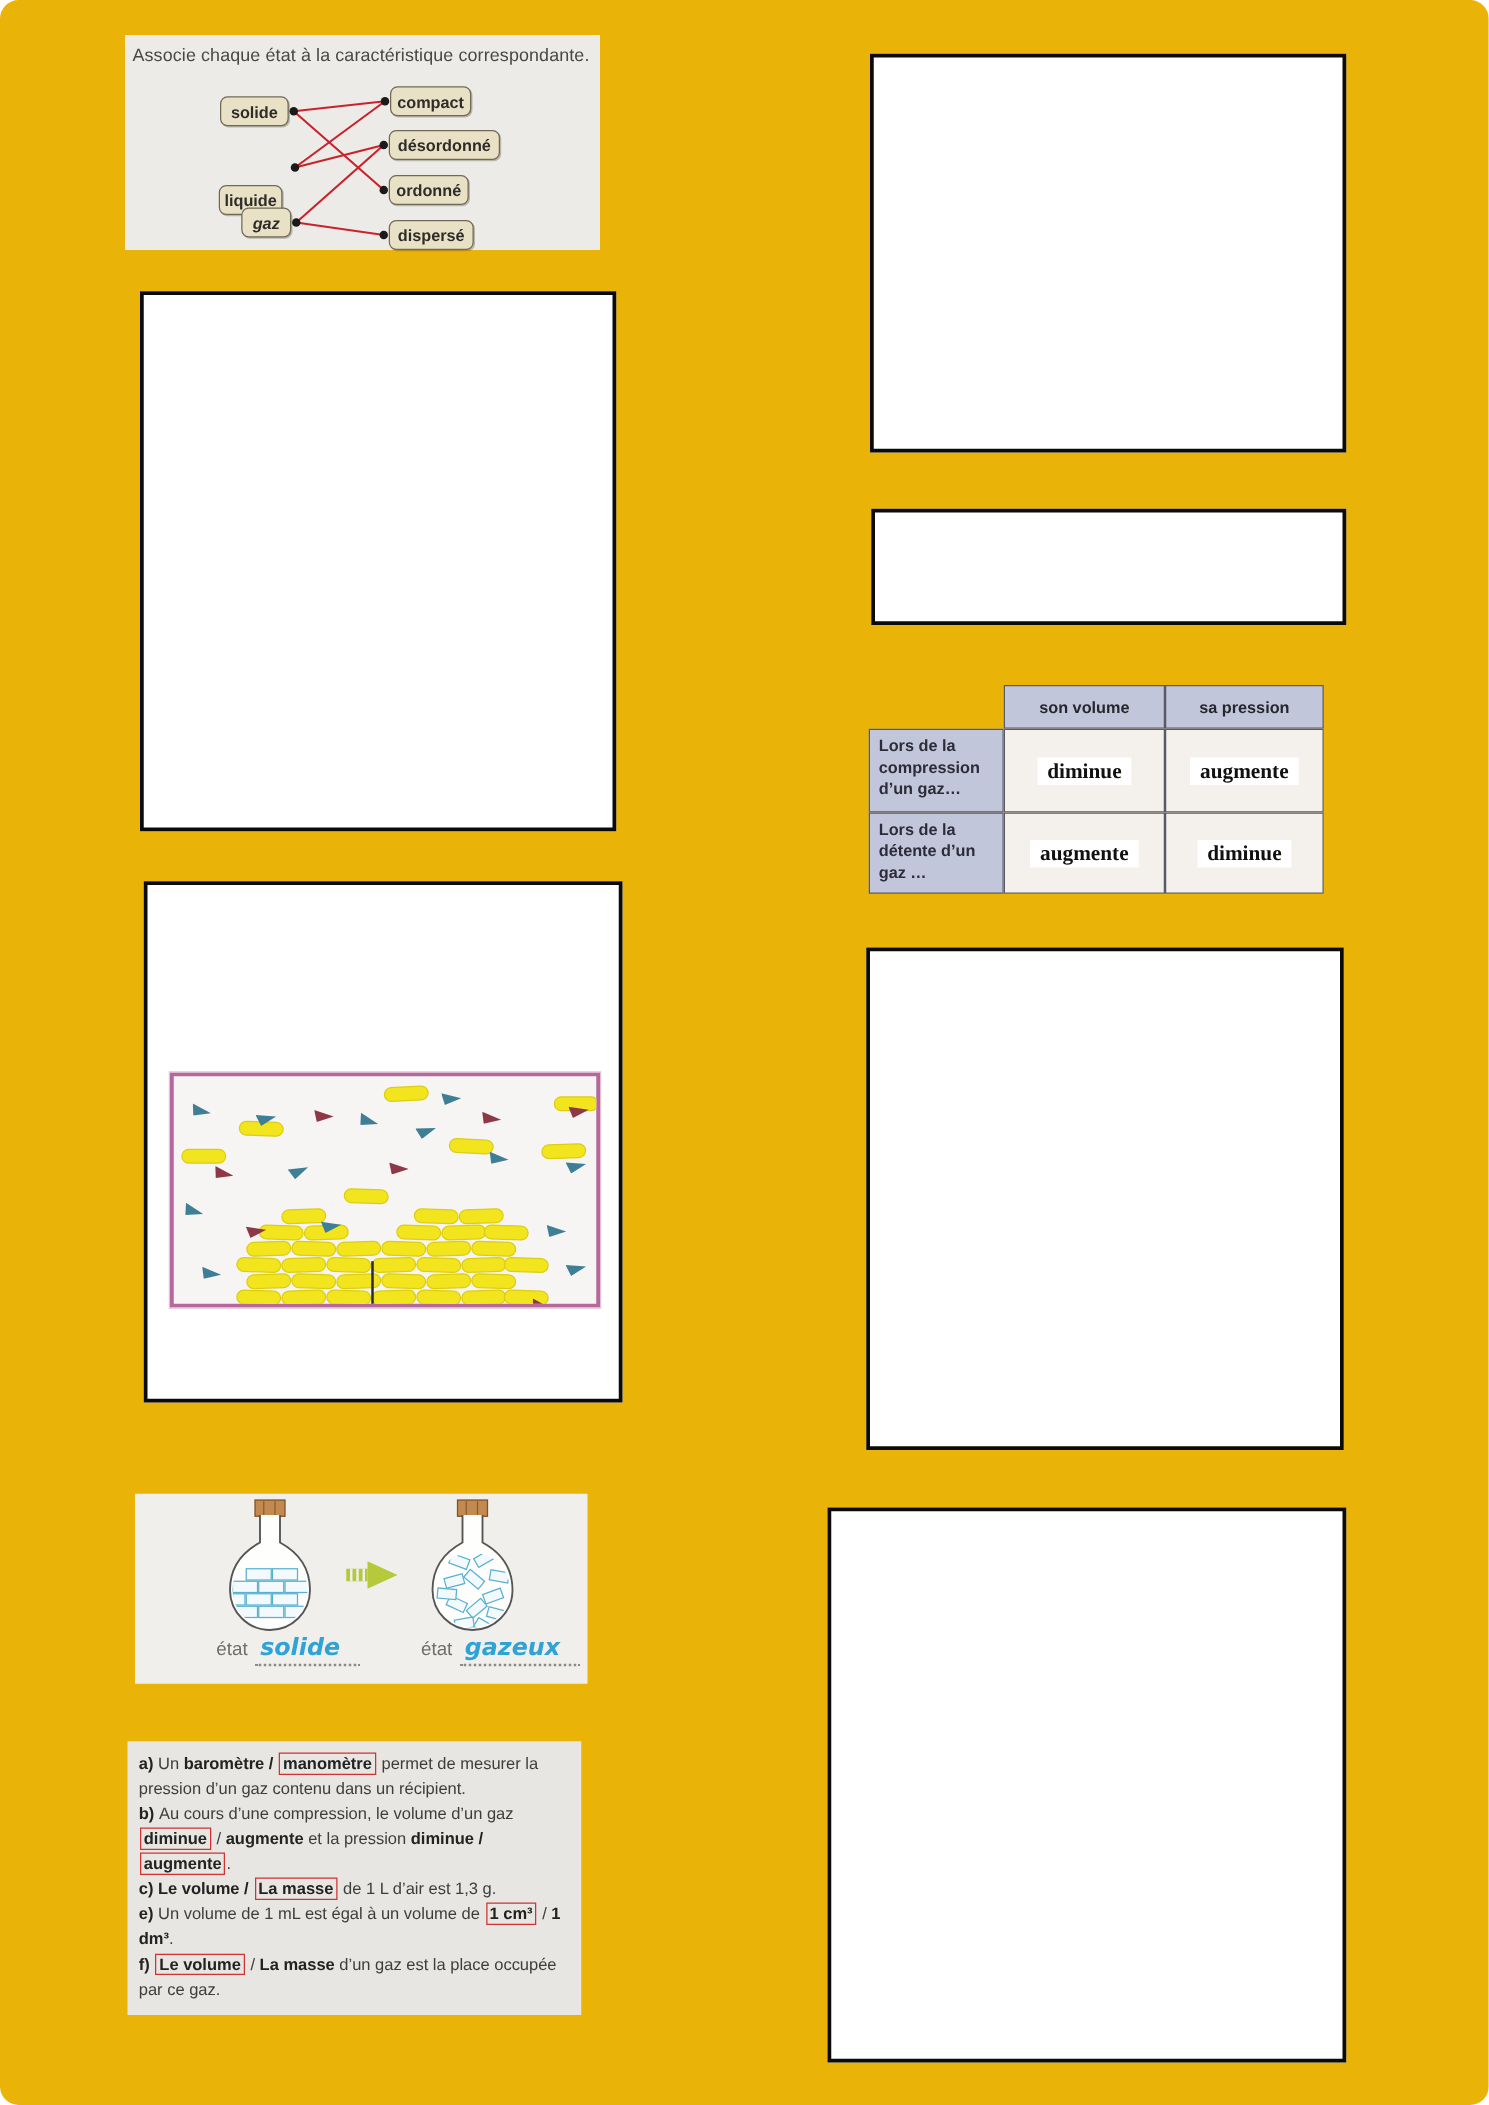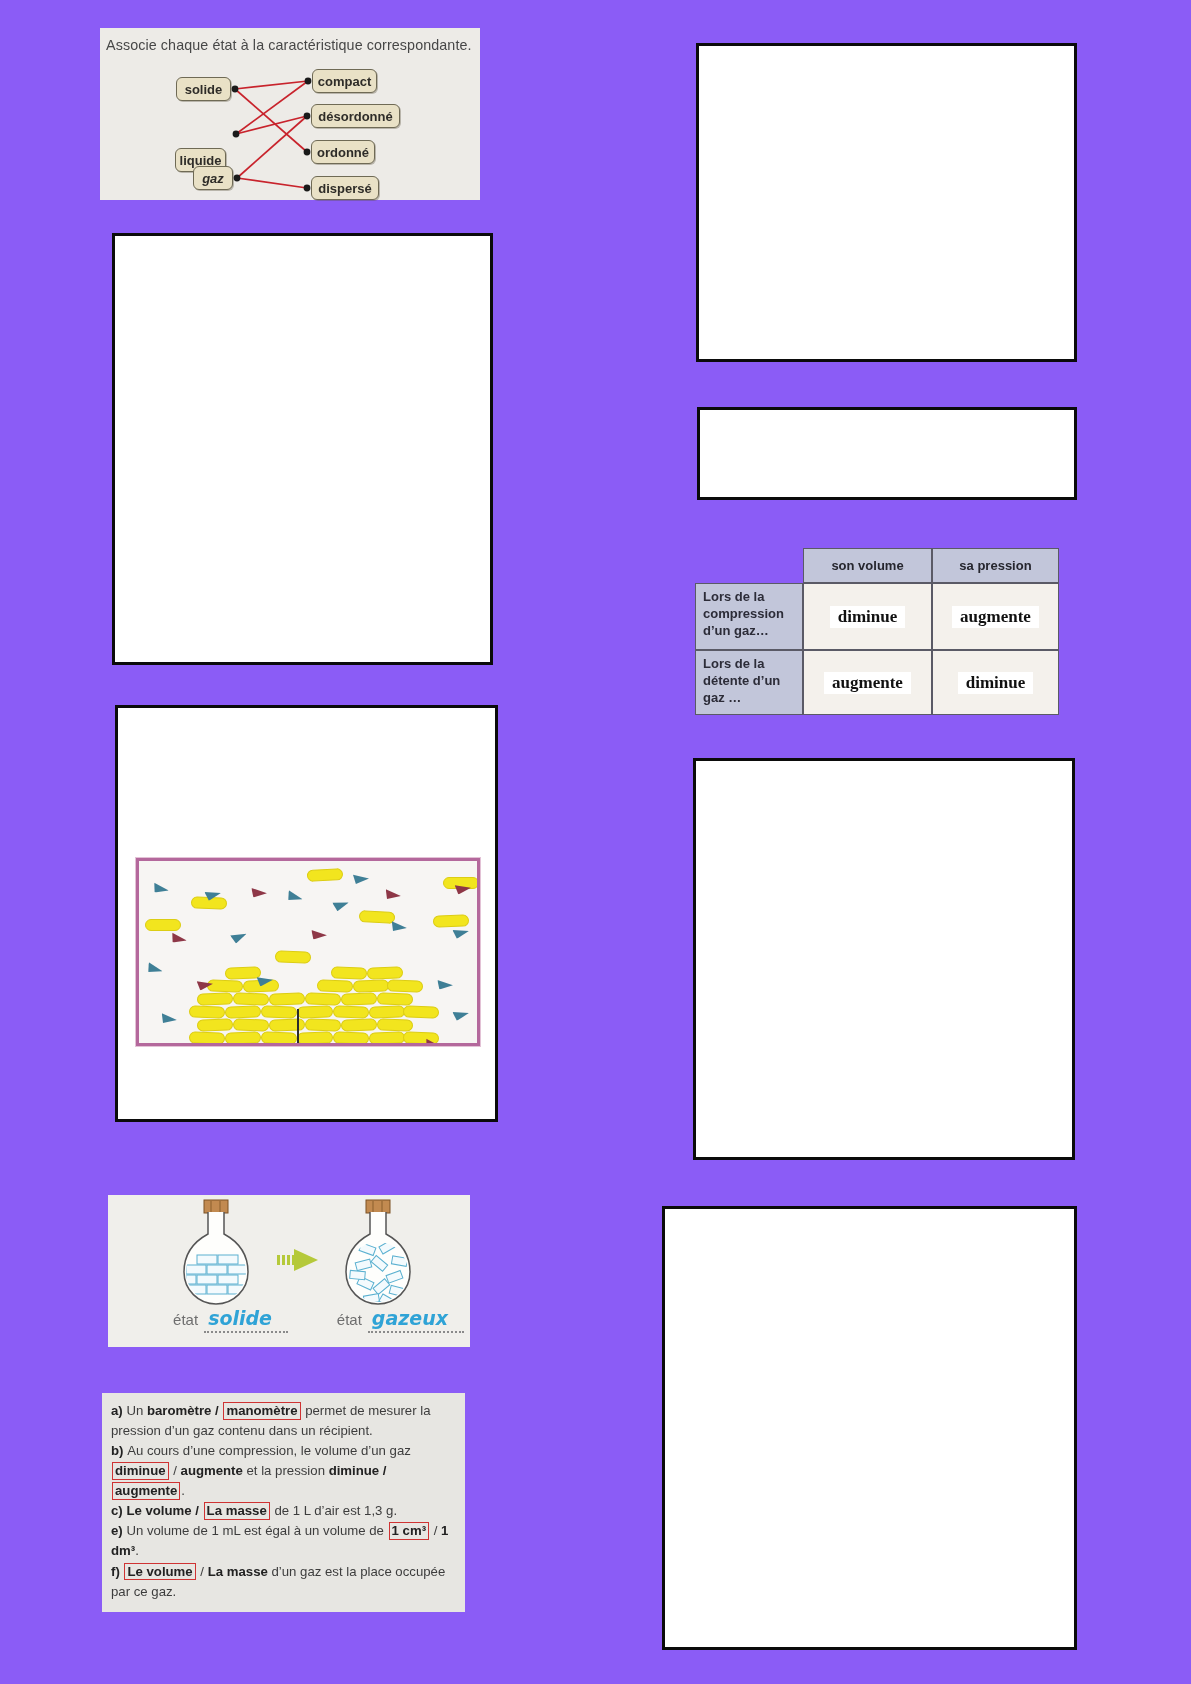--- a/index.html
+++ b/index.html
@@ -1,17 +1,17 @@
 <!DOCTYPE html>
 <html><head>
 <meta charset="utf-8">
 <style>
   html,body{margin:0;padding:0;background:#fff;}
-  #page{position:relative;width:1191px;height:1684px;background:#8b5cf6;
-        font-family:"Liberation Sans",sans-serif;overflow:hidden;}
+  #page{position:relative;width:1191px;height:1684px;background:#eab308;
+        font-family:"Liberation Sans",sans-serif;overflow:hidden;border-radius:15px;}
 
   
   .bigbox{position:absolute;box-sizing:border-box;border:3px solid #0b0b0b;background:#fff;}
 
   
   #matching-panel{position:absolute;left:100px;top:28px;width:380px;height:172px;
                   background:#edebe7;}
   #matching-title{position:absolute;left:6px;top:9px;font-size:14.3px;color:#474747;
                   letter-spacing:.1px;white-space:nowrap;}
   #match-area{position:absolute;left:0;top:0;width:380px;height:172px;}

